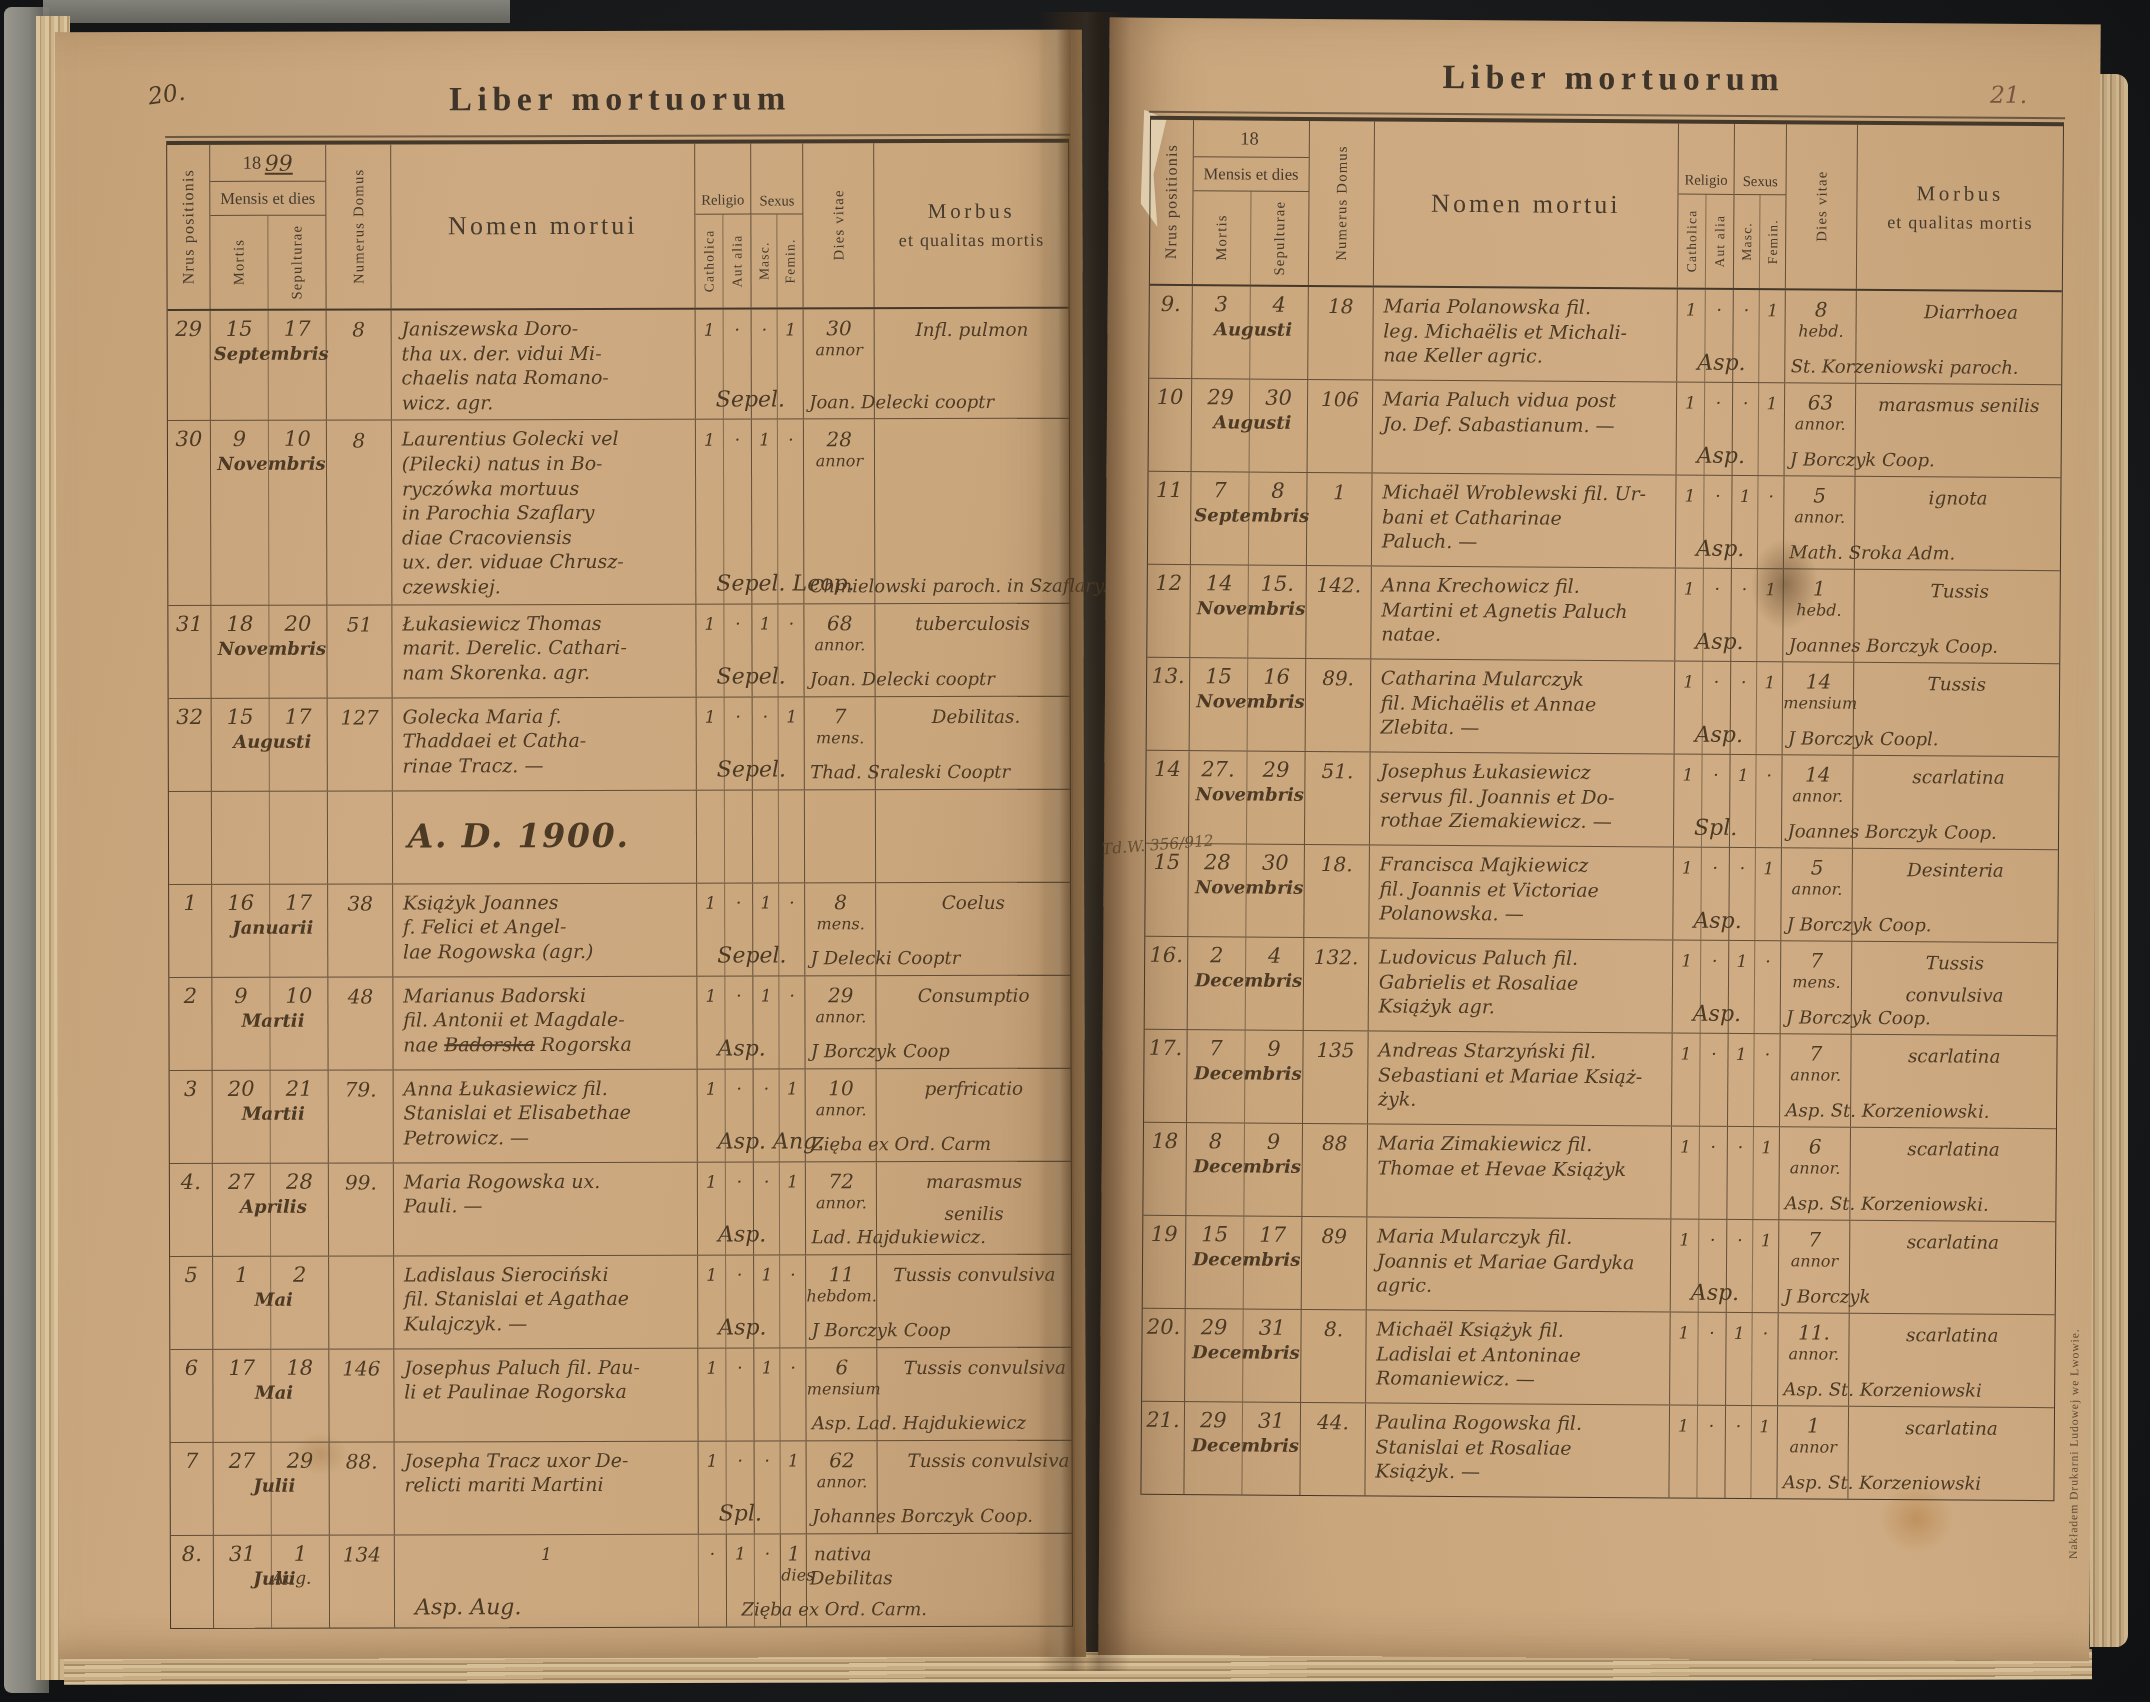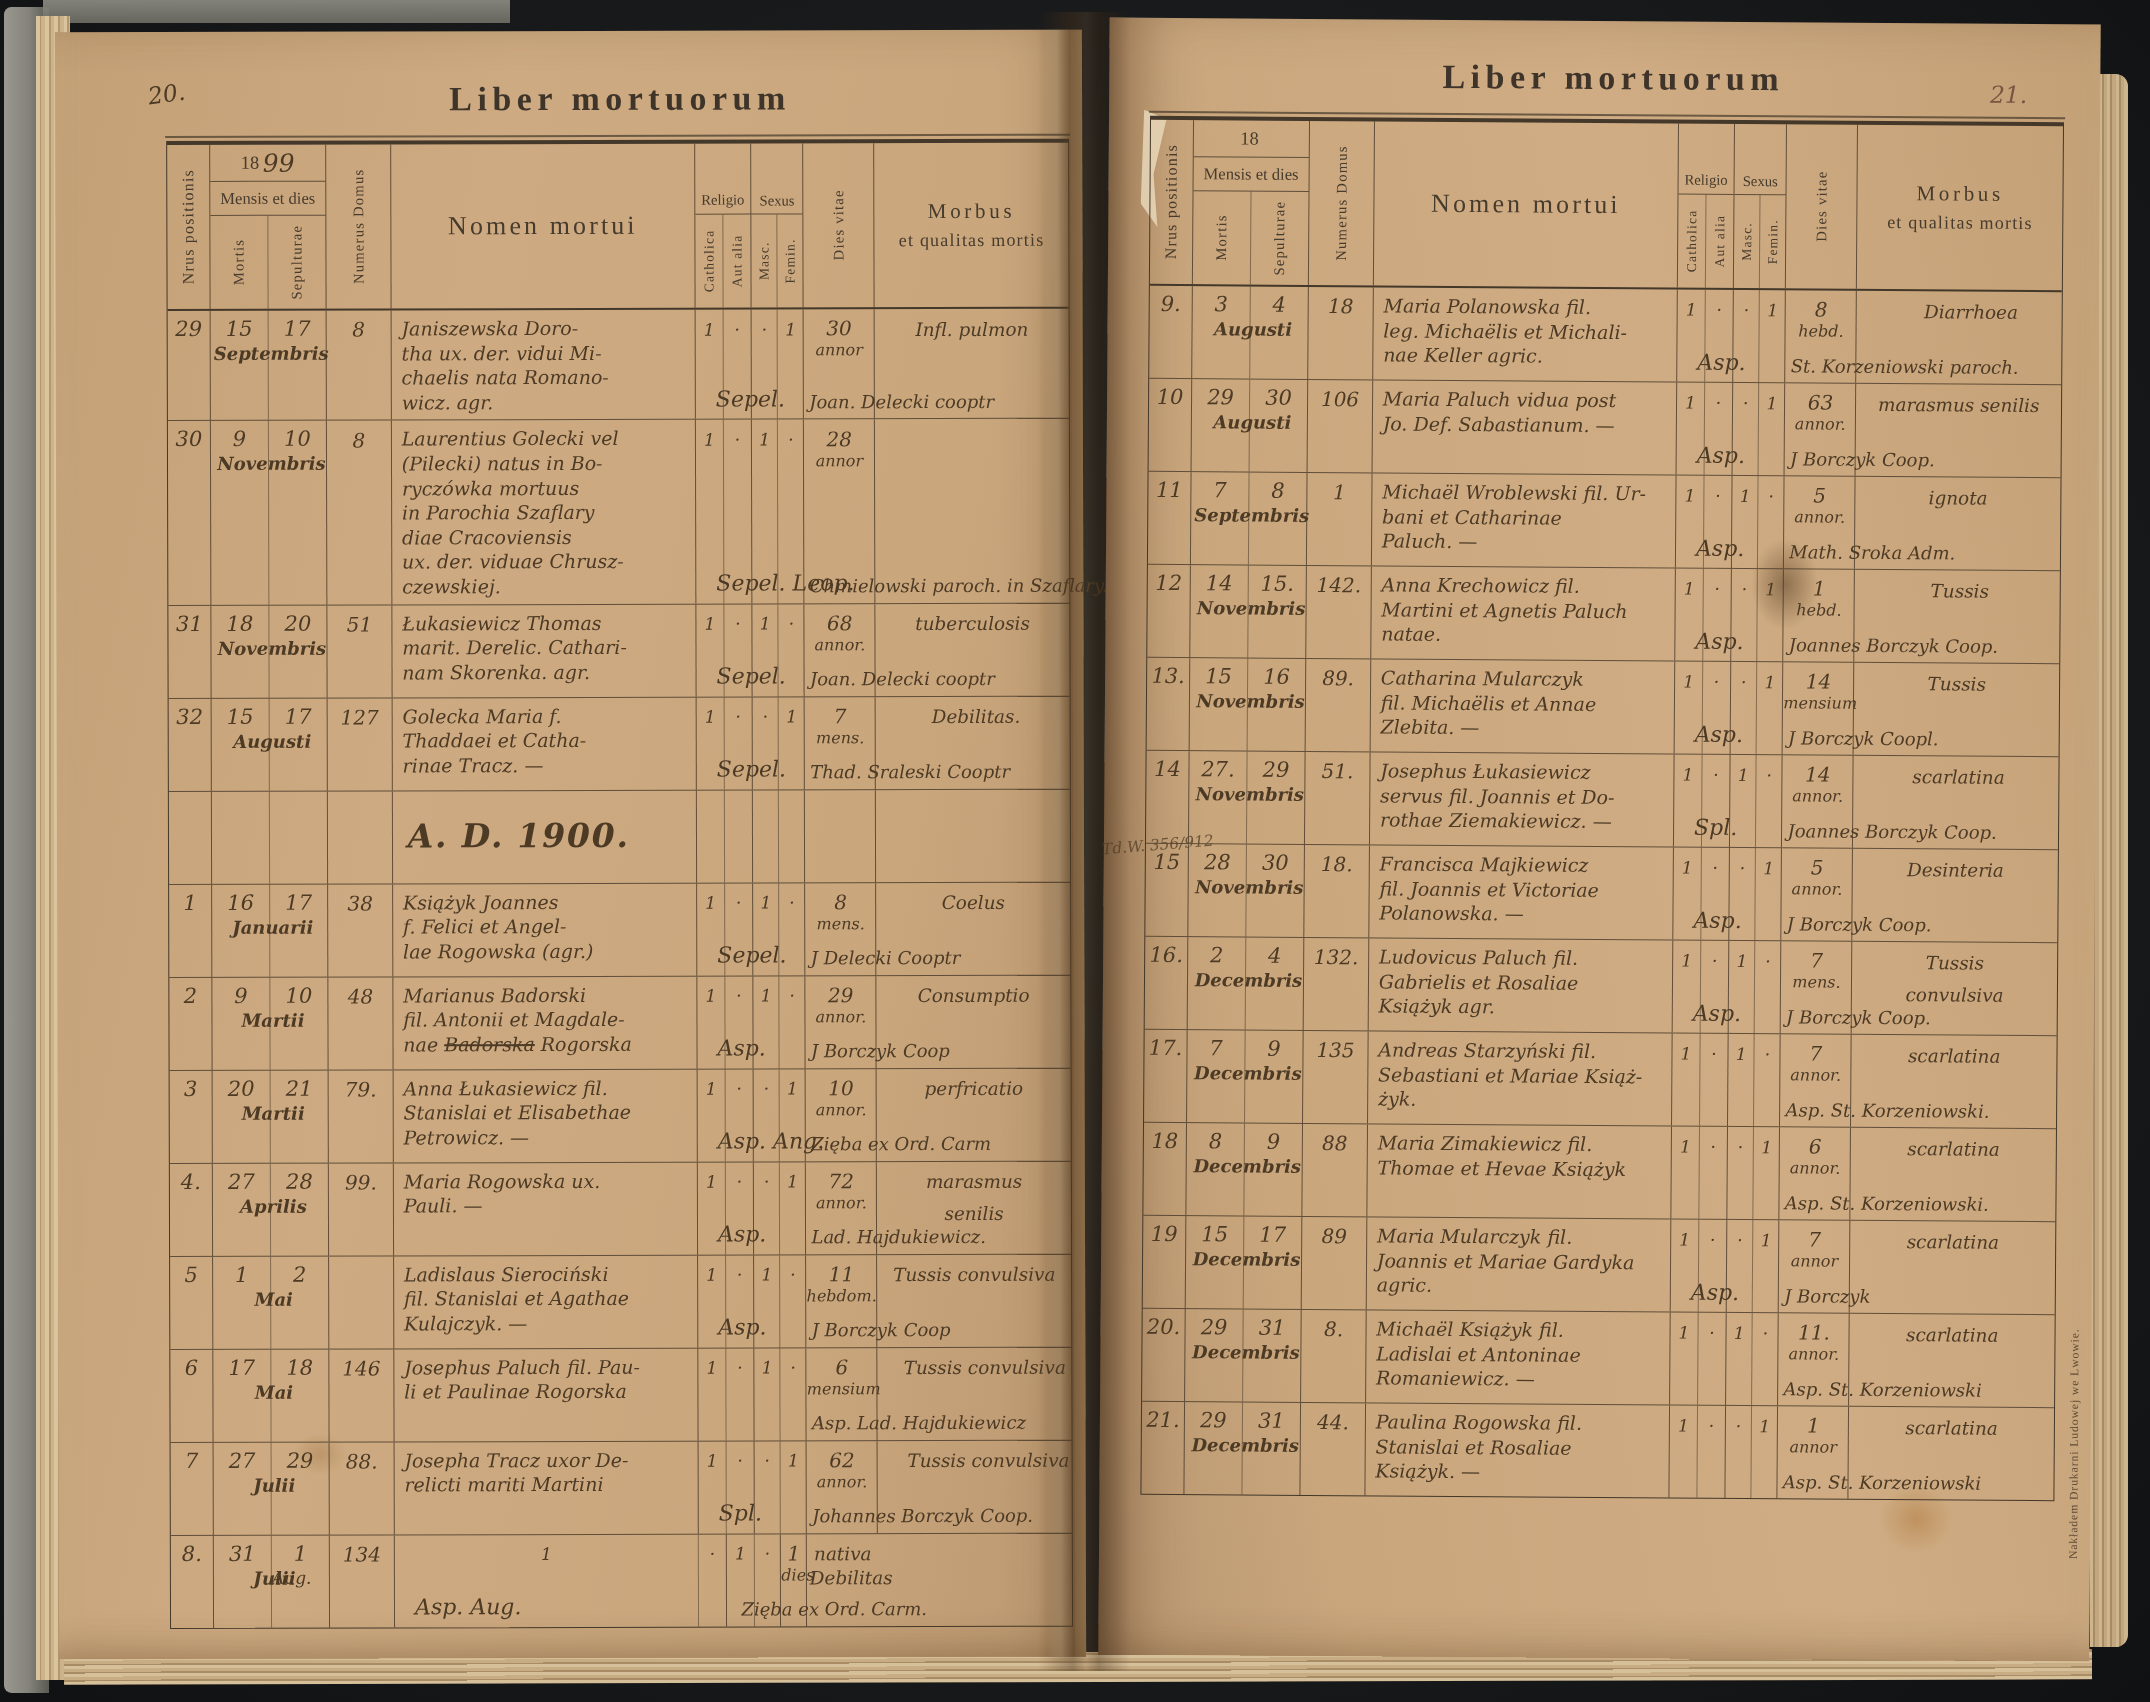--- a/index.html
+++ b/index.html
@@ -57,21 +57,21 @@
   .sheet.right{left:41px;top:98px;width:914px;}
   .tbl{position:relative;border:1.8px solid var(--ink);border-top:4.3px solid var(--ink);}
   .tbl::before{content:"";position:absolute;left:-1.8px;right:-1.8px;top:-8.6px;height:1.8px;background:var(--ink);opacity:.7;}
 
   .thead{display:grid;grid-template-columns:43px 58px 58px 65px 304px 28px 28px 26.4px 26px 71px 1fr;
     grid-template-rows:37px 34px 93px;border-bottom:2.2px solid var(--ink);color:#473b2d;}
   .h-cell{position:relative;display:flex;align-items:center;justify-content:center;}
   .vtext{writing-mode:vertical-rl;transform:rotate(180deg);white-space:nowrap;letter-spacing:1.2px;}
   .h-pos{grid-column:1;grid-row:1/4;border-right:1.2px solid var(--line);font-size:16px;}
   .h-year{grid-column:2/4;grid-row:1;border-right:1.2px solid var(--line);border-bottom:1px solid var(--line);font-size:18.4px;gap:3.7px;}
-  .h-year .hand{font-size:25px;}
+  .h-year .hand{font-size:22px;text-decoration:underline;}
   .h-mensis{grid-column:2/4;grid-row:2;border-right:1.2px solid var(--line);border-bottom:1px solid var(--line);font-size:16.6px;text-align:center;}
   .h-mortis{grid-column:2;grid-row:3;border-right:0.9px solid var(--line-light);font-size:14.7px;}
   .h-sep{grid-column:3;grid-row:3;border-right:1.2px solid var(--line);font-size:14.7px;}
   .h-domus{grid-column:4;grid-row:1/4;border-right:1.5px solid var(--line);font-size:14.7px;}
   .h-nomen{grid-column:5;grid-row:1/4;border-right:1.5px solid var(--line);font-size:26px;letter-spacing:3.1px;}
   .h-religio{grid-column:6/8;grid-row:1/3;border-right:1px solid var(--line);border-bottom:1px solid var(--line);align-items:flex-end;padding-bottom:4.9px;font-size:14.7px;}
   .h-cath{grid-column:6;grid-row:3;border-right:0.7px solid var(--line-light);font-size:13.5px;}
   .h-alia{grid-column:7;grid-row:3;border-right:1px solid var(--line);font-size:13.5px;}
   .h-sexus{grid-column:8/10;grid-row:1/3;border-right:1px solid var(--line);border-bottom:1px solid var(--line);align-items:flex-end;padding-bottom:4px;font-size:14.7px;}
   .h-masc{grid-column:8;grid-row:3;border-right:0.7px solid var(--line-light);font-size:13.5px;}

